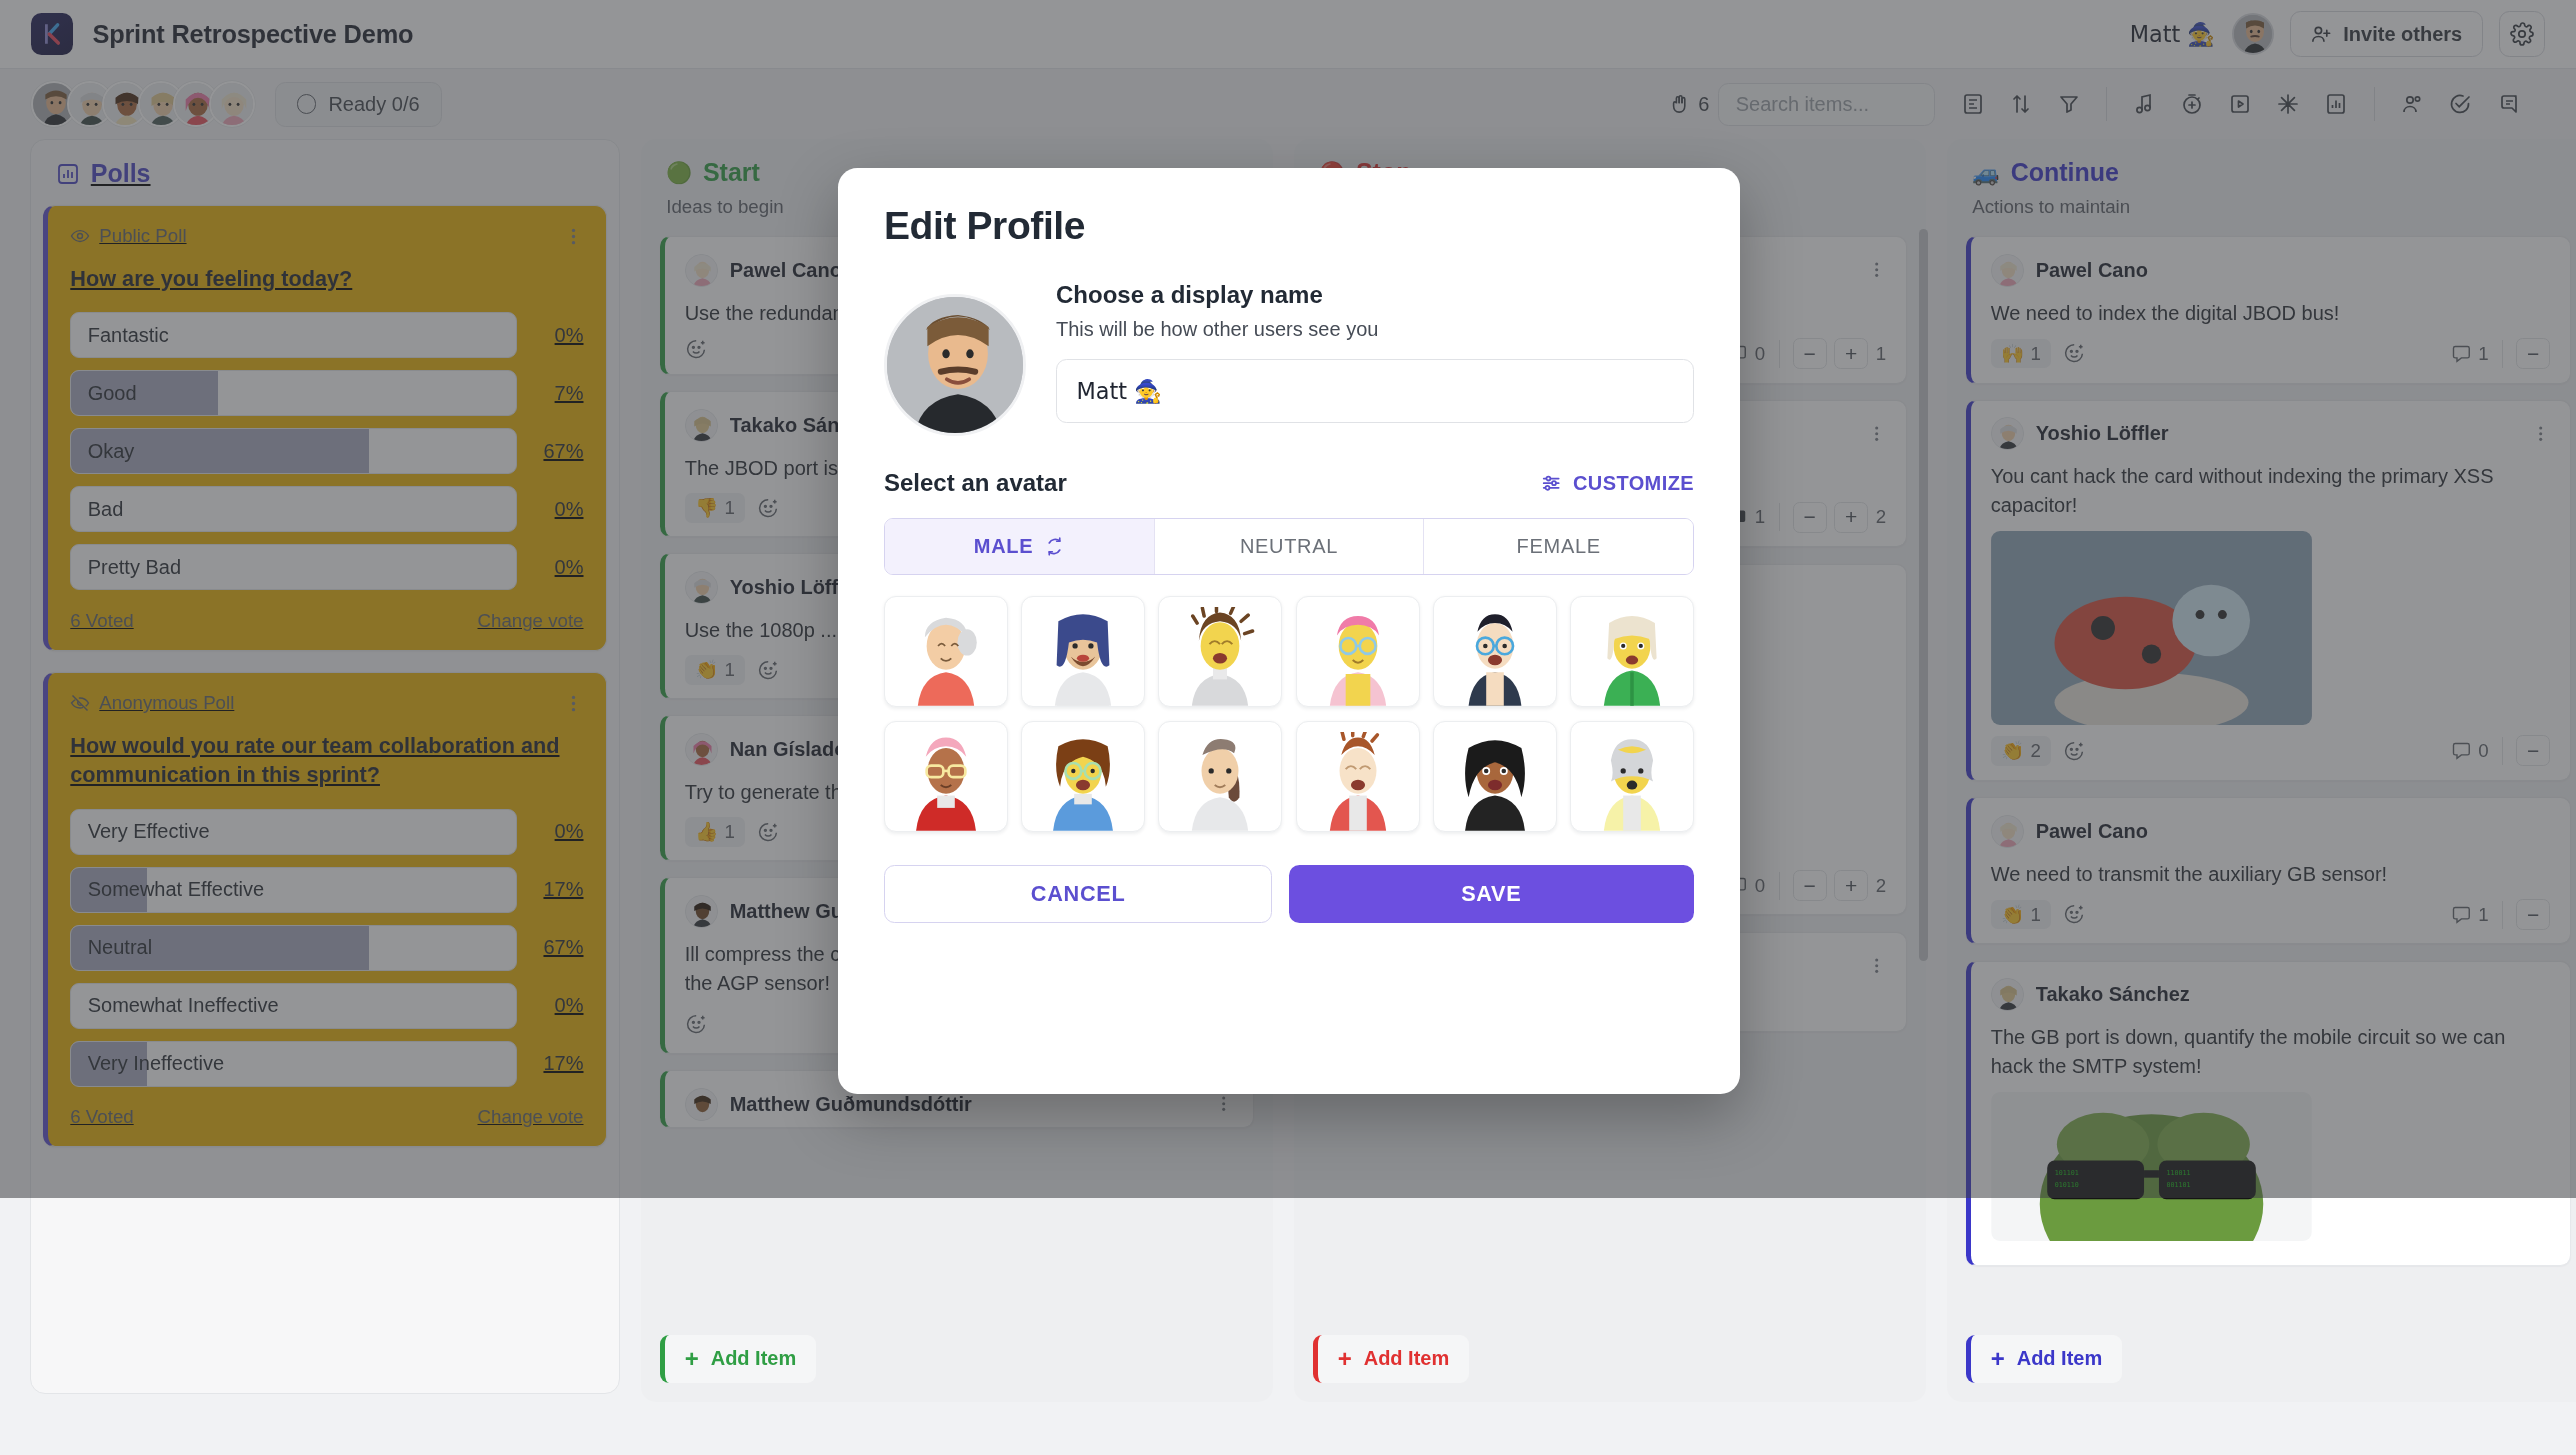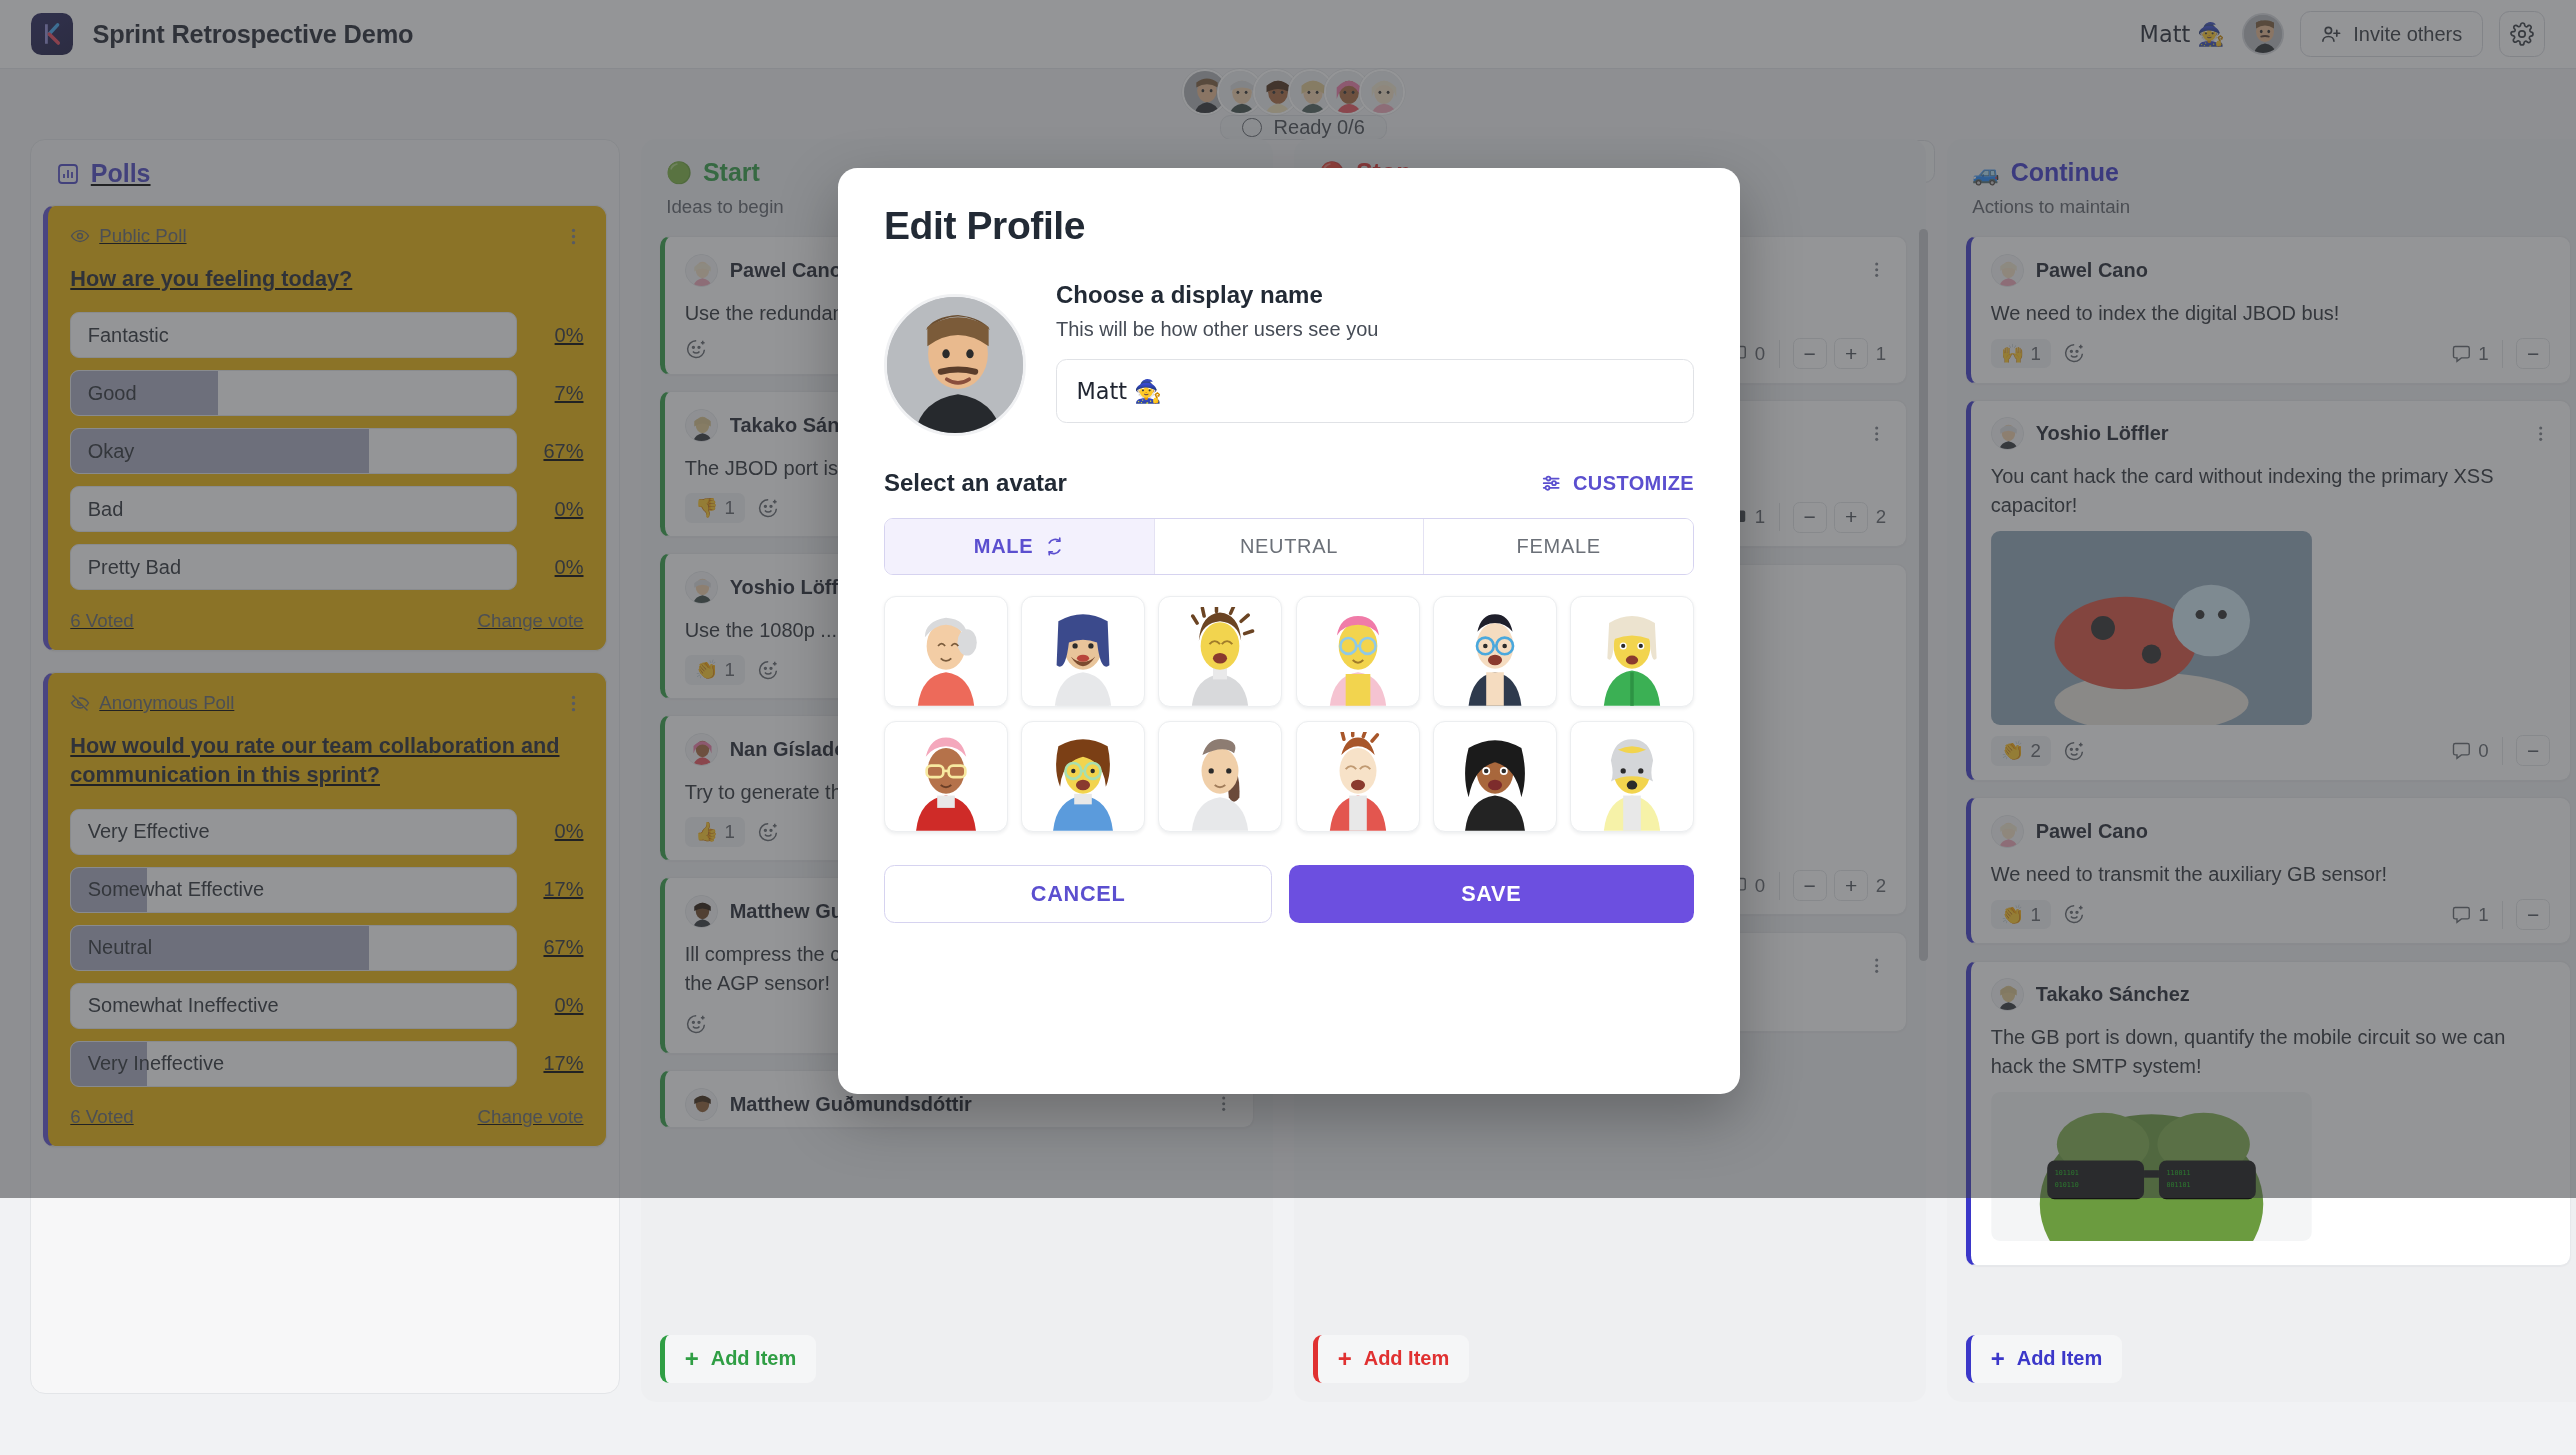--- a/index.html
+++ b/index.html
@@ -33,31 +33,32 @@
   .avatar-head {
     width: 42px; height: 42px; border-radius: 50%;
     border: 2.2px solid #d8dade; overflow: hidden; flex: none;
     background: #b9bcc0; position: relative;
   }
   .btn-outline {
     border: 1.1px solid #d7d9de; border-radius: 10.5px;
     background: #fff; height: 46px; display: flex; align-items: center;
     gap: 10.5px; padding: 0 19.4px; font-size: 20px; color: #33383f;
     cursor: pointer;
+    font-weight: bold;
   }
   .btn-icon-only {
     border: 1.1px solid #d7d9de; border-radius: 10.5px; background: #fff;
     width: 46px; height: 46px; display: flex; align-items: center;
     justify-content: center; cursor: pointer;
   }
 
   
   .toolbar {
     height: 70px; background: #f1f2f4; display: flex; align-items: center;
-    padding: 0 31px; gap: 0px; flex-direction: column;
+    padding: 0 31px; gap: 0px;
   }
   .avatar-stack { display: flex; align-items: center; position: relative; }
   .avatar-stack .av {
     width: 46px; height: 46px; border-radius: 50%;
     border: 2.2px solid #ffffff; margin-right: -10.5px; position: relative;
     overflow: hidden; background: #ddd;
     box-shadow: 0 0 0 0.7px rgba(0,0,0,.06);
   }
   .ready-btn {
     margin-left: 31px; border: 1.1px solid #dadce0; border-radius: 10.5px;

